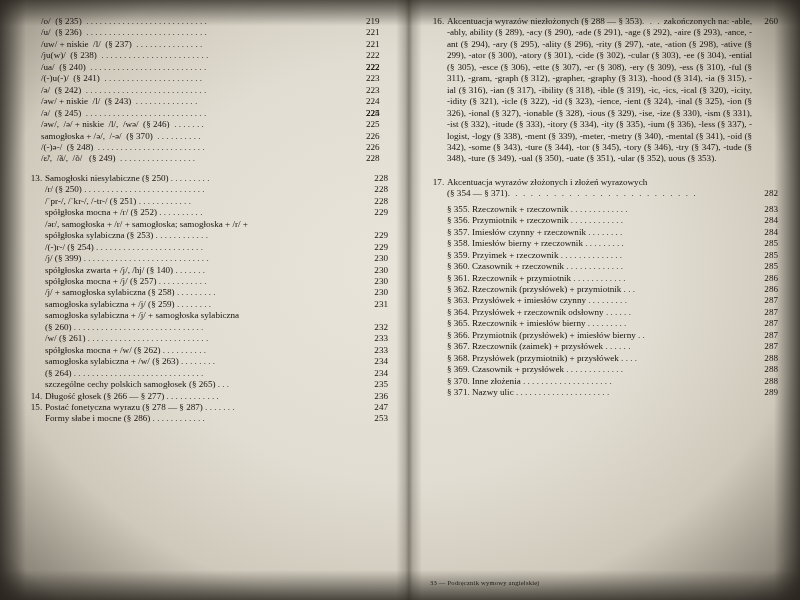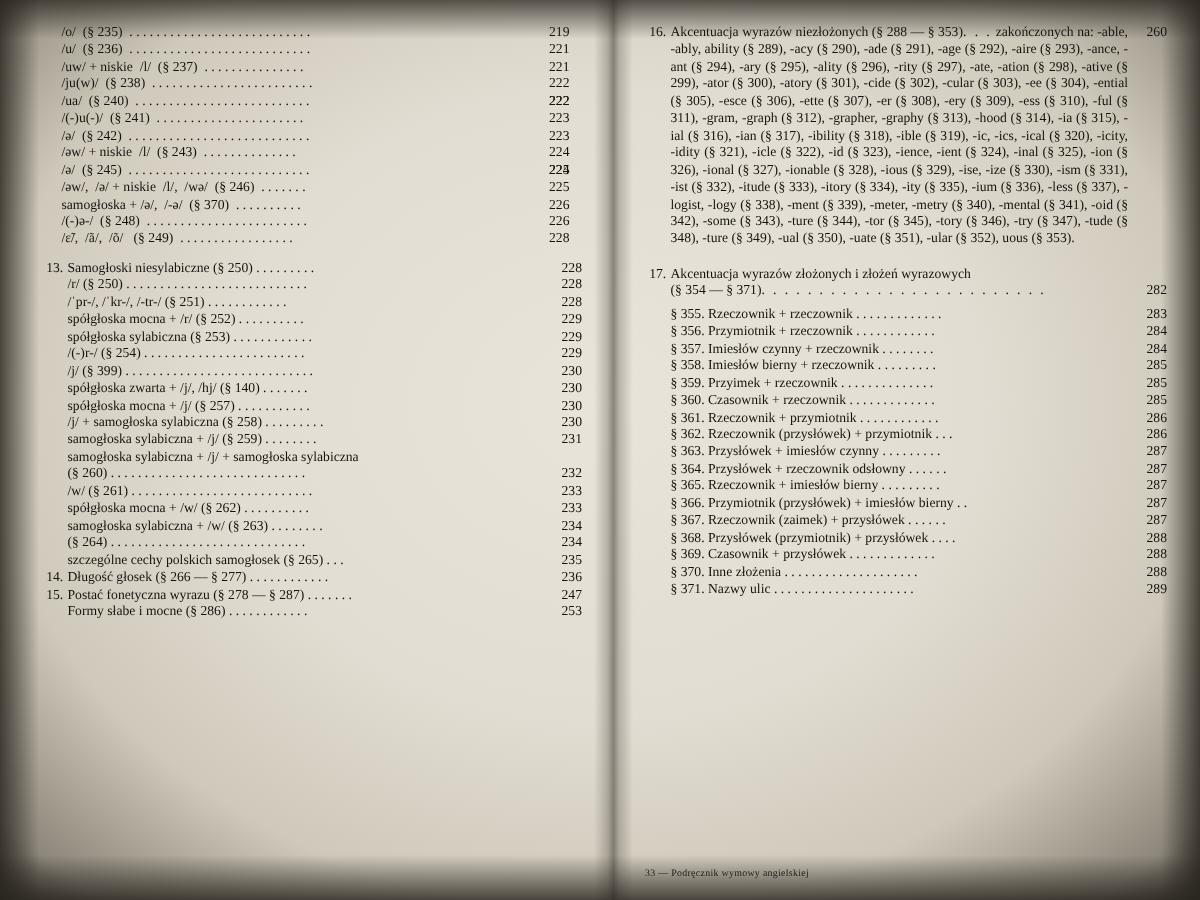--- a/index.html
+++ b/index.html
@@ -200,20 +200,21 @@
 
       <div class="spacer"></div>
 
       <div id="left-blocks">
           <div>
             <div class="para"><span class="blocknum">13.</span><span class="pg">228</span><span>Samogłoski niesylabiczne (§ 250)  . . . . . . . . .</span></div>
             <div class="blockbody">
               <span class="line"><span class="pg">228</span><span>/r/  (§ 250)  . . . . . . . . . . . . . . . . . . . . . . . . . . .</span></span>
               <span class="line"><span class="pg">228</span><span>/ˈpr-/,  /ˈkr-/,  /-tr-/  (§ 251)  . . . . . . . . . . . .</span></span>
               <span class="line"><span class="pg">229</span><span>spółgłoska mocna + /r/  (§ 252)  . . . . . . . . . .</span></span>
+              <span class="line"><span class="pg"></span><span>/ǝr/, samogłoska + /r/ + samogłoska;  samogłoska + /r/ +</span></span>
               <span class="line"><span class="pg">229</span><span>spółgłoska sylabiczna  (§ 253)  . . . . . . . . . . . .</span></span>
               <span class="line"><span class="pg">229</span><span>/(-)r-/   (§ 254)  . . . . . . . . . . . . . . . . . . . . . . . .</span></span>
               <span class="line"><span class="pg">230</span><span>/j/  (§ 399)  . . . . . . . . . . . . . . . . . . . . . . . . . . . .</span></span>
               <span class="line"><span class="pg">230</span><span>spółgłoska zwarta + /j/,  /hj/  (§ 140)  . . . . . . .</span></span>
               <span class="line"><span class="pg">230</span><span>spółgłoska mocna + /j/  (§ 257)  . . . . . . . . . . .</span></span>
               <span class="line"><span class="pg">230</span><span>/j/ + samogłoska sylabiczna  (§ 258)  . . . . . . . . .</span></span>
               <span class="line"><span class="pg">231</span><span>samogłoska sylabiczna + /j/  (§ 259)  . . . . . . . .</span></span>
               <span class="line"><span class="pg"></span><span>samogłoska   sylabiczna + /j/ + samogłoska   sylabiczna</span></span>
               <span class="line"><span class="pg">232</span><span>(§ 260)  . . . . . . . . . . . . . . . . . . . . . . . . . . . . .</span></span>
               <span class="line"><span class="pg">233</span><span>/w/  (§ 261)  . . . . . . . . . . . . . . . . . . . . . . . . . . .</span></span>

